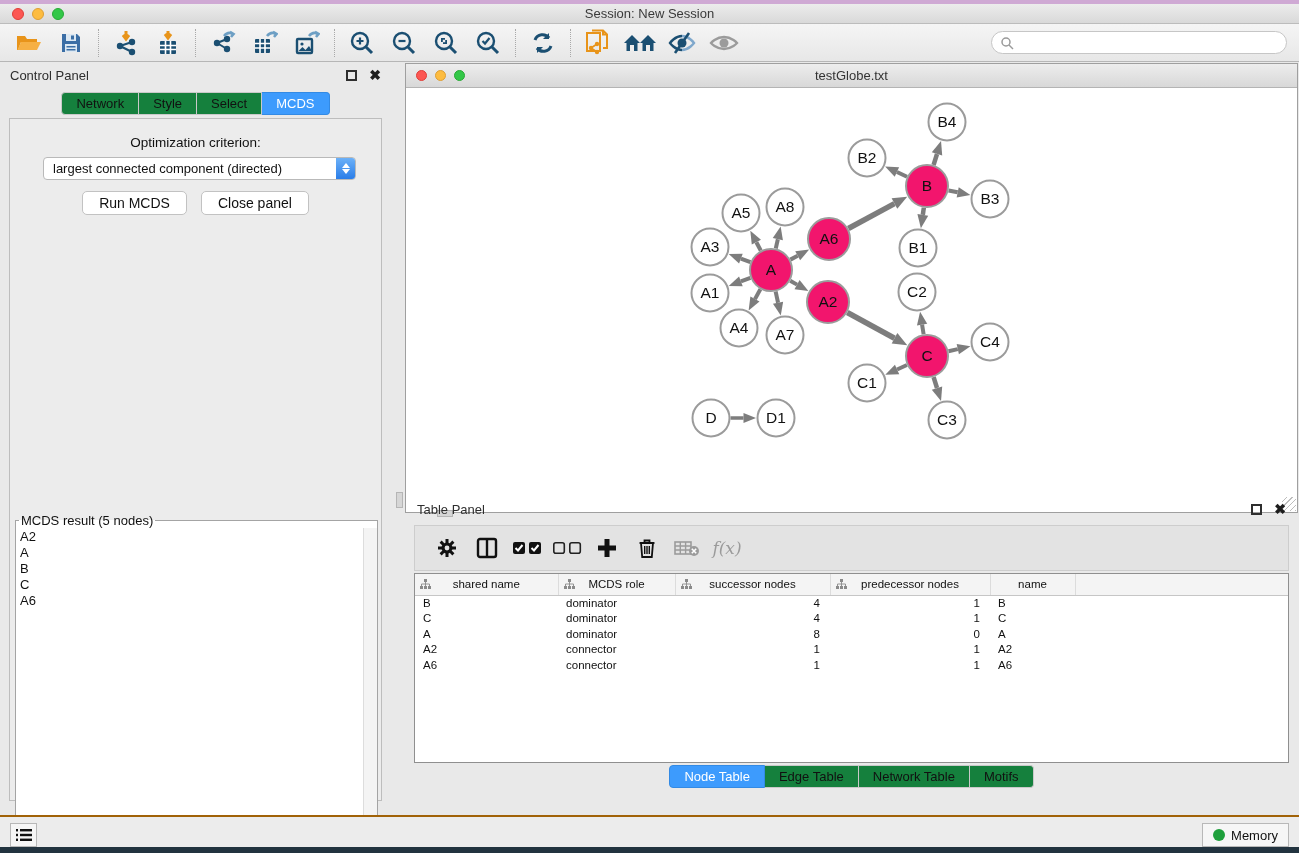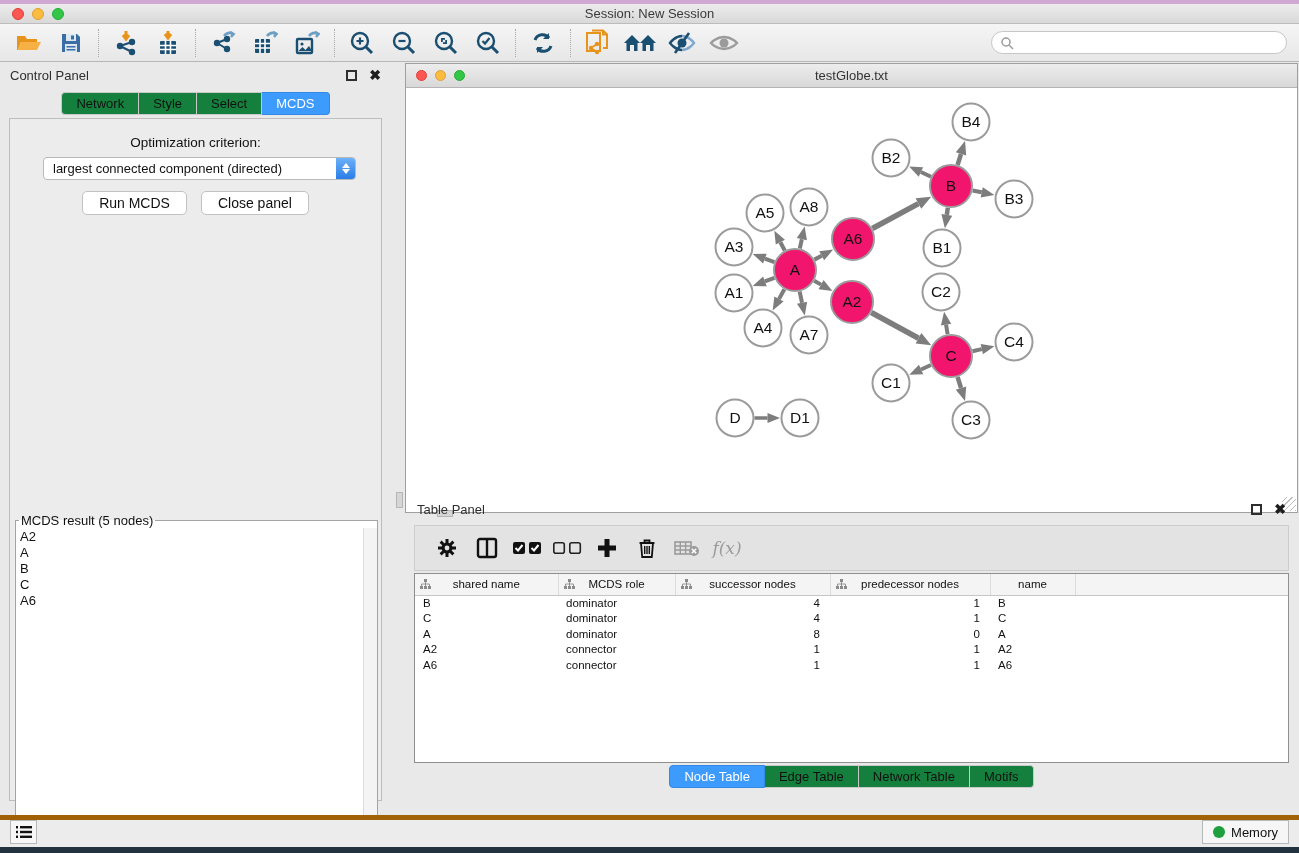--- a/index.html
+++ b/index.html
@@ -77,21 +77,21 @@
     border:1px solid #b5b5b5; }
   .h-grip { position:absolute; left:437px; top:449px; width:16px; height:7px; background:#d6d6d6;
     border:1px solid #b5b5b5; }
 
   
   .net-window { position:absolute; left:405px; top:1px; width:893px; height:450px;
     border:1px solid #9f9f9f; background:#fff; }
   .net-title { height:24px; background:linear-gradient(#ededed,#d8d8d8);
     border-bottom:1px solid #b4b4b4; display:flex; align-items:center; position:relative; }
   .net-title .title { position:absolute; left:0; right:0; text-align:center; font-size:13px; color:#333; }
-  .net-body { position:relative; width:100%; height:424px; background:#fff; overflow:hidden;padding-left:24px; }
+  .net-body { position:relative; width:100%; height:424px; background:#fff; overflow:hidden; }
   .resize-grip { position:absolute; right:1px; bottom:1px; width:14px; height:14px;
     background:repeating-linear-gradient(135deg, transparent 0 3px, #bdbdbd 3px 4px); }
 
   
   .table-panel { position:absolute; left:405px; top:434px; width:893px; height:295px; }
   .tp-toolbar { position:absolute; left:9px; top:29px; width:875px; height:46px;
     background:#e3e3e3; border:1px solid #cdcdcd; display:flex; align-items:center; padding:0 12px; gap:0; }
   .tp-btn { width:40px; height:36px; display:flex; align-items:center; justify-content:center; }
   .fx-label { font-family:"DejaVu Serif", serif; font-style:italic; font-size:17px; color:#9b9b9b; }
   .tbl-wrap { position:absolute; left:9px; top:77px; width:875px; height:190px; background:#fff;
@@ -100,21 +100,21 @@
   table.node-table th { font-weight:normal; font-size:11.5px; background:#f4f4f4;
     border-bottom:1px solid #c6c6c6; border-right:1px solid #dcdcdc; height:21px; padding:0 4px;
     text-align:center; position:relative; }
   table.node-table th .hicon { position:absolute; left:5px; top:5px; }
   table.node-table td { height:15.5px; padding:0 10px 0 8px; white-space:nowrap; }
   td.num { text-align:right; }
   .tbl-tabs { position:absolute; left:0; top:269px; width:100%; display:flex; justify-content:center; }
 
   
   .status-bar { position:absolute; left:0; top:815px; width:1299px; height:32px; background:#ececec;
-    border-top:5px solid #a16207; display:flex; align-items:flex-start; padding:0 10px; }
+    border-top:2px solid #a16207; display:flex; align-items:flex-end; padding:0 10px; }
   .list-btn { width:27px; height:24px; background:#f6f6f6; border:1px solid #b8b8b8;
     display:flex; align-items:center; justify-content:center; }
   .memory-btn { margin-left:auto; background:#f6f6f6; border:1px solid #b8b8b8; height:24px;
     display:flex; align-items:center; gap:6px; padding:0 10px; font-size:13px; color:#111; }
   .memory-dot { width:12px; height:12px; border-radius:50%; background:#1ea03c; }
 
   svg.icon { display:block; }
 </style>
 </head>
 <body>

